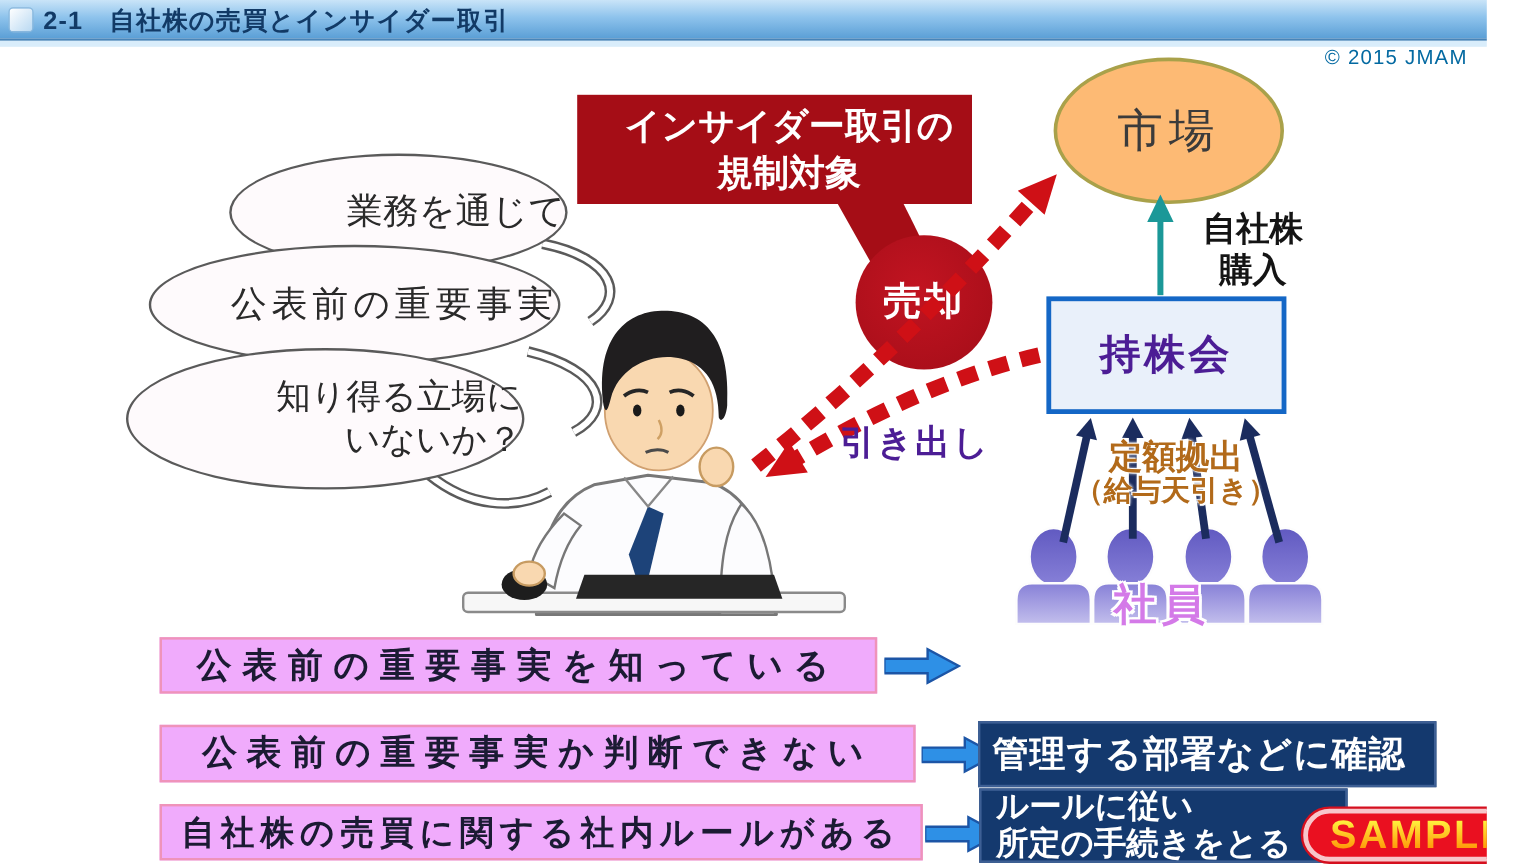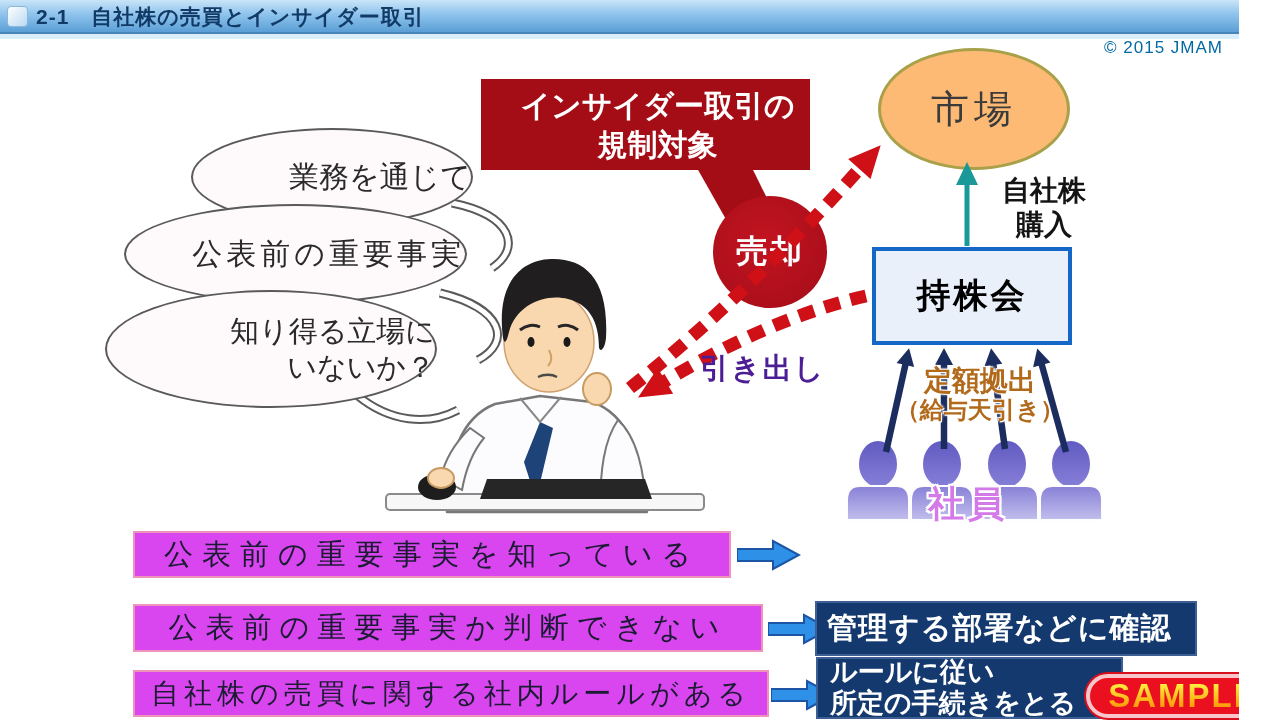--- a/index.html
+++ b/index.html
@@ -39,37 +39,37 @@
 
   
   .market{left:878px;top:48px;width:192px;height:122px;border-radius:50%;
     background:#fdba74;border:3px solid #a9a14a;
     display:flex;align-items:center;justify-content:center;
     font-size:38px;color:#3b3b3b;letter-spacing:5px;}
 
   
   .holdco{left:872px;top:247px;width:200px;height:98px;background:#e9f0fa;border:4px solid #1467c6;
     display:flex;align-items:center;justify-content:center;
-    font-size:34px;font-weight:bold;color:#000000;letter-spacing:3px;}
+    font-size:34px;font-weight:bold;color:#4c1d95;letter-spacing:3px;}
 
   
   .purchase-label{left:986px;top:174px;width:116px;z-index:3;text-align:center;
     font-size:28px;font-weight:600;color:#141414;line-height:1.2;}
   .withdraw-label{left:700px;top:349px;z-index:5;font-size:29px;font-weight:bold;color:#4c1d95;letter-spacing:2px;}
   .contrib-label{left:868px;top:366px;width:224px;z-index:5;text-align:center;
     color:#b26a1a;font-weight:bold;line-height:1.1;
     text-shadow:0 0 3px #fff,0 0 3px #fff,1px 1px 0 #fff,-1px -1px 0 #fff;}
   .contrib-l1{font-size:28px;}
   .contrib-l2{font-size:24px;}
   .employees-label{left:928px;top:480px;z-index:3;font-size:36px;font-weight:bold;color:#d47ae8;letter-spacing:4px;
     text-shadow:2px 0 0 #fff,-2px 0 0 #fff,0 2px 0 #fff,0 -2px 0 #fff,2px 2px 0 #fff,-2px -2px 0 #fff,2px -2px 0 #fff,-2px 2px 0 #fff;}
 
   
-  .cond{background:#d946ef;border:2px solid #ef93ba;display:flex;align-items:center;justify-content:center;
-    font-weight:normal;color:#1b1b33;}
+  .cond{background:#f0abfc;border:2px solid #ef93ba;display:flex;align-items:center;justify-content:center;
+    font-weight:bold;color:#1b1b33;}
   .cond.r1{left:133px;top:531px;width:598px;height:47px;font-size:29px;letter-spacing:9px;}
   .cond.r2{left:133px;top:604px;width:630px;height:48px;font-size:29px;letter-spacing:8px;}
   .cond.r3{left:133px;top:670px;width:636px;height:47px;font-size:28px;letter-spacing:5px;}
   .action{background:#14396e;border:2px solid #3d5f94;color:#fff;font-weight:bold;
     display:flex;flex-direction:column;justify-content:center;}
   .action.a1{left:804px;top:527px;width:181px;height:55px;font-size:30px;align-items:flex-start;padding-left:12px;}
   .action.a2{left:815px;top:601px;width:382px;height:55px;font-size:30px;align-items:flex-start;padding-left:10px;letter-spacing:1px;}
   .action.a3{left:816px;top:657px;width:307px;height:62px;font-size:27px;align-items:flex-start;padding-left:12px;line-height:1.15;}
   .flow-arrow{position:absolute;z-index:2;}
   .fa1{left:737px;top:538px;} .fa2{left:768px;top:612px;} .fa3{left:771px;top:678px;}

